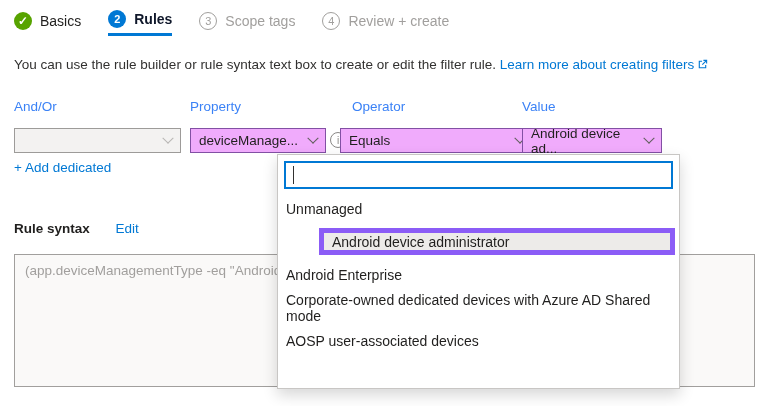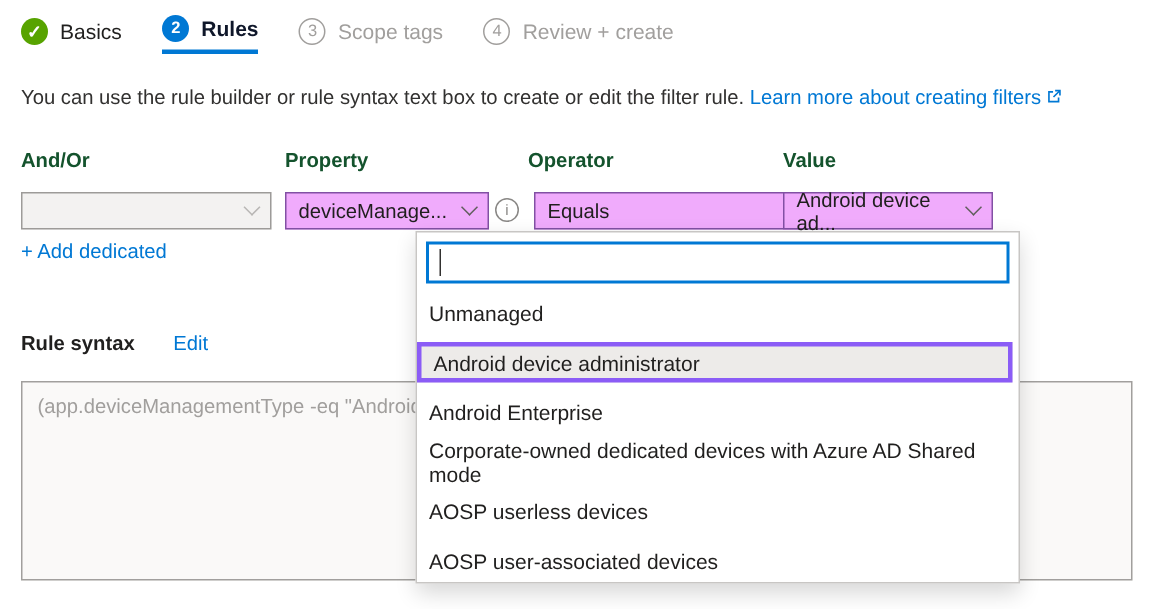--- a/index.html
+++ b/index.html
@@ -18,21 +18,21 @@
   .tab-label { font-size:14px; }
   .tab.active .tab-label { font-weight:700; color:#0f172a; }
   .tab.upcoming .tab-label { color:#a19f9d; }
 
   
   .intro { position:absolute; top:57px; left:14px; font-size:13.5px; color:#323130; white-space:nowrap; }
   a.link { color:#0078d4; text-decoration:none; cursor:pointer; }
   .ext-icon { display:inline-block; vertical-align:-1px; margin-left:3px; }
 
   
-  .col-header { position:absolute; top:99px; font-size:13.5px; font-weight:700; color:#14532d; }
+  .col-header { position:absolute; top:99px; font-size:13.5px; font-weight:400; color:#3b82f6; }
   .combo { position:absolute; top:128px; height:25px; border:1px solid #8250a4; background:#f0abfc;
            display:flex; align-items:center; justify-content:space-between;
            padding:0 8px; font-size:13.5px; cursor:pointer; }
   .combo.disabled { background:#f3f2f1; border-color:#9d9b99; }
   .chevron { width:8px; height:8px; border-right:1.5px solid #605e5c; border-bottom:1.5px solid #605e5c;
              transform:rotate(45deg) translate(-2px,-2px); flex:0 0 auto; }
   .combo.disabled .chevron { border-color:#b8b6b4; }
   .info-icon { position:absolute; top:132px; left:330px; width:16px; height:16px; border-radius:50%;
                border:1px solid #8a8886; color:#8a8886; font-size:10px;
                display:flex; align-items:center; justify-content:center; cursor:pointer; }
@@ -48,21 +48,21 @@
   
   .callout { position:absolute; top:154px; left:277px; width:403px; height:235px; background:#fff;
              border:1px solid #c8c6c4; box-shadow:0 6px 14px rgba(0,0,0,.16); z-index:5; }
   .search-input { position:absolute; top:6px; left:6px; width:389px; height:28px;
                   border:2px solid #0078d4; background:#fff; padding:0 8px;
                   font-size:13.5px; font-family:"Liberation Sans", sans-serif; outline:none; }
   .caret { position:absolute; top:11px; left:15px; width:1px; height:18px; background:#323130; z-index:6; }
   .options { position:absolute; top:40px; left:0; right:4px; }
   .option { height:27px; margin-bottom:6px; display:flex; align-items:center;
             padding-left:8px; font-size:14px; color:#201f1e; cursor:pointer; }
-  .option.selected { background:#edebe9; border:3px solid #8b5cf6; }
+  .option.selected { background:#edebe9; border:5px solid #8b5cf6;margin-left:41px; }
 </style>
 </head>
 <body>
 
 <div class="tabbar">
   <div class="tab">
     <span class="step-circle completed">✓</span>
     <span class="tab-label">Basics</span>
   </div>
   <div class="tab active">
@@ -95,21 +95,21 @@
 
 <div class="combo disabled" style="left:14px; width:167px">
   <span></span>
   <span class="chevron"></span>
 </div>
 <div class="combo" style="left:190px; width:136px">
   <span>deviceManage...</span>
   <span class="chevron"></span>
 </div>
 <div class="info-icon">i</div>
-<div class="combo" style="left:356px; width:193px">
+<div class="combo" style="left:340px; width:193px">
   <span>Equals</span>
   <span class="chevron"></span>
 </div>
 <div class="combo" style="left:522px; width:140px">
   <span>Android device ad...</span>
   <span class="chevron"></span>
 </div>
 
 <a class="link add-expr">+ Add dedicated</a>
 
@@ -120,16 +120,15 @@
 <div class="rs-box">(app.deviceManagementType -eq "Android d</div>
 
 <div class="callout">
   <input class="search-input" type="text" value="" style="">
   <div class="caret"></div>
   <div class="options">
     <div class="option">Unmanaged</div>
     <div class="option selected">Android device administrator</div>
     <div class="option">Android Enterprise</div>
     <div class="option">Corporate-owned dedicated devices with Azure AD Shared mode</div>
-    <div class="option">AOSP userless devices</div>
     <div class="option">AOSP user-associated devices</div>
   </div>
 </div>
 
 </body></html>

